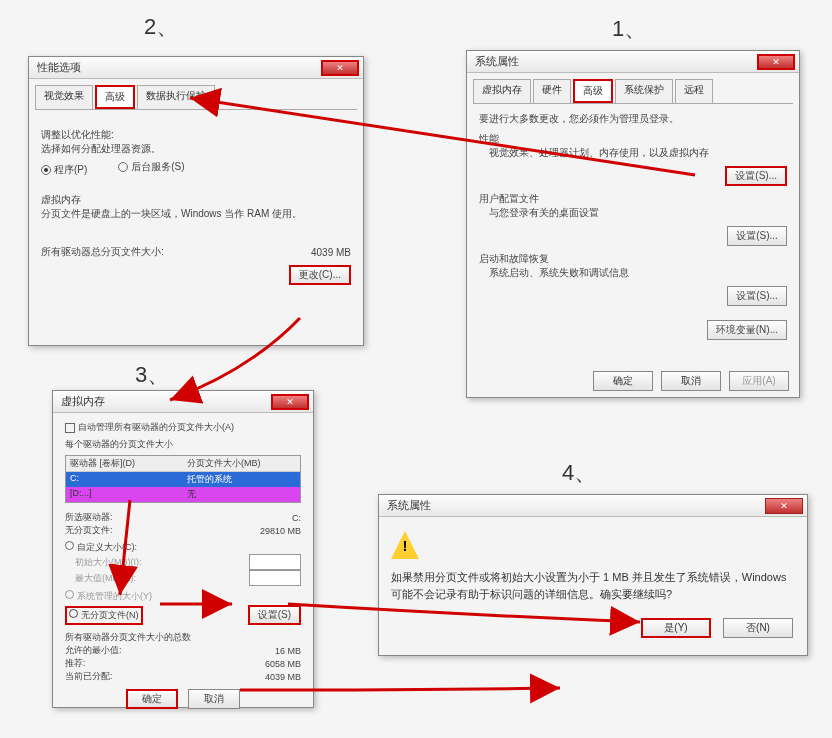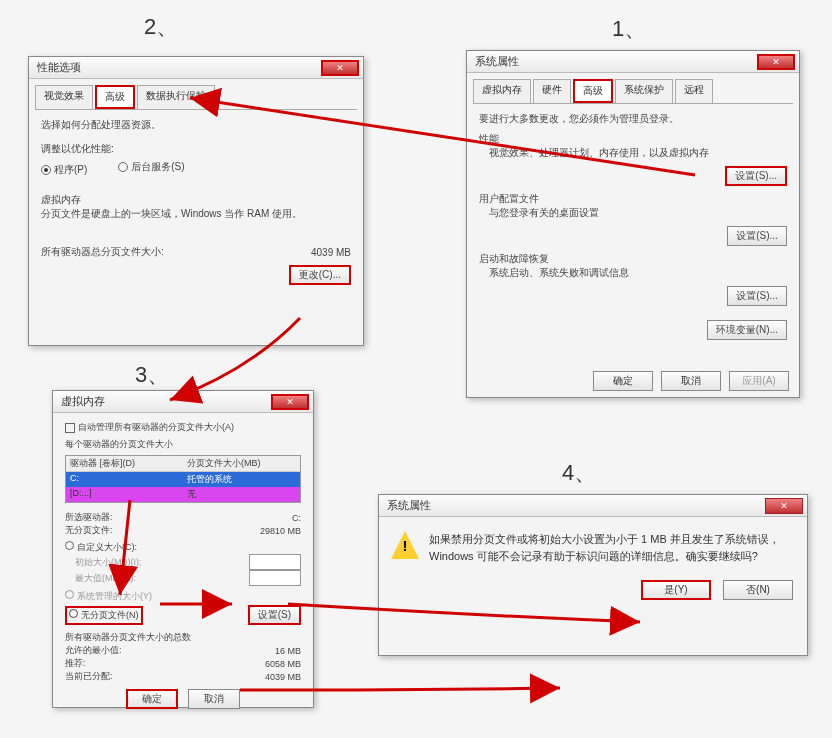--- a/index.html
+++ b/index.html
@@ -97,21 +97,21 @@
   .list .row2 { display: flex; }
   .list .row2 span { flex:1; padding: 1px 4px; color:#333; }
   .chk {
     width: 10px; height: 10px; border: 1px solid #666; display:inline-block;
     margin-right: 3px; vertical-align: middle;
   }
   .input {
     border: 1px solid #999; background: #fff; height: 16px; width: 52px;
     display:inline-block;
   }
-  .msgbox-body { display:flex; padding: 14px 16px 8px 12px; gap: 10px; align-items:flex-start; }
+  .msgbox-body { display:flex; padding: 14px 16px 8px 12px; gap: 10px; align-items:flex-start;flex-direction:column; }
   .warn-icon {
     width: 28px; height: 28px; flex-shrink:0;
     background: #ffcf30;
     clip-path: polygon(50% 0%, 100% 100%, 0% 100%);
     position: relative;
   }
   .warn-icon::after{
     content:"!"; position:absolute; left:0; right:0; top:6px;
     text-align:center; color:#000; font-weight:bold; font-size:15px;
   }
@@ -170,22 +170,22 @@
   <div class="titlebar">
     <span>性能选项</span>
     <span class="close hl-red">✕</span>
   </div>
   <div class="tabs">
     <div class="tab">视觉效果</div>
     <div class="tab hl-red" style="background:#fff;">高级</div>
     <div class="tab">数据执行保护</div>
   </div>
   <div class="inner">
+    <div style="margin-top:10px;">调整以优化性能:</div>
     <div>选择如何分配处理器资源。</div>
-    <div style="margin-top:10px;">调整以优化性能:</div>
     <div style="margin-top:4px;">
       <span class="radio">
           <span class="dot sel"></span>
           <span>程序(P)</span>
         </span>
       <span class="radio">
           <span class="dot"></span>
           <span>后台服务(S)</span>
         </span>
     </div>

